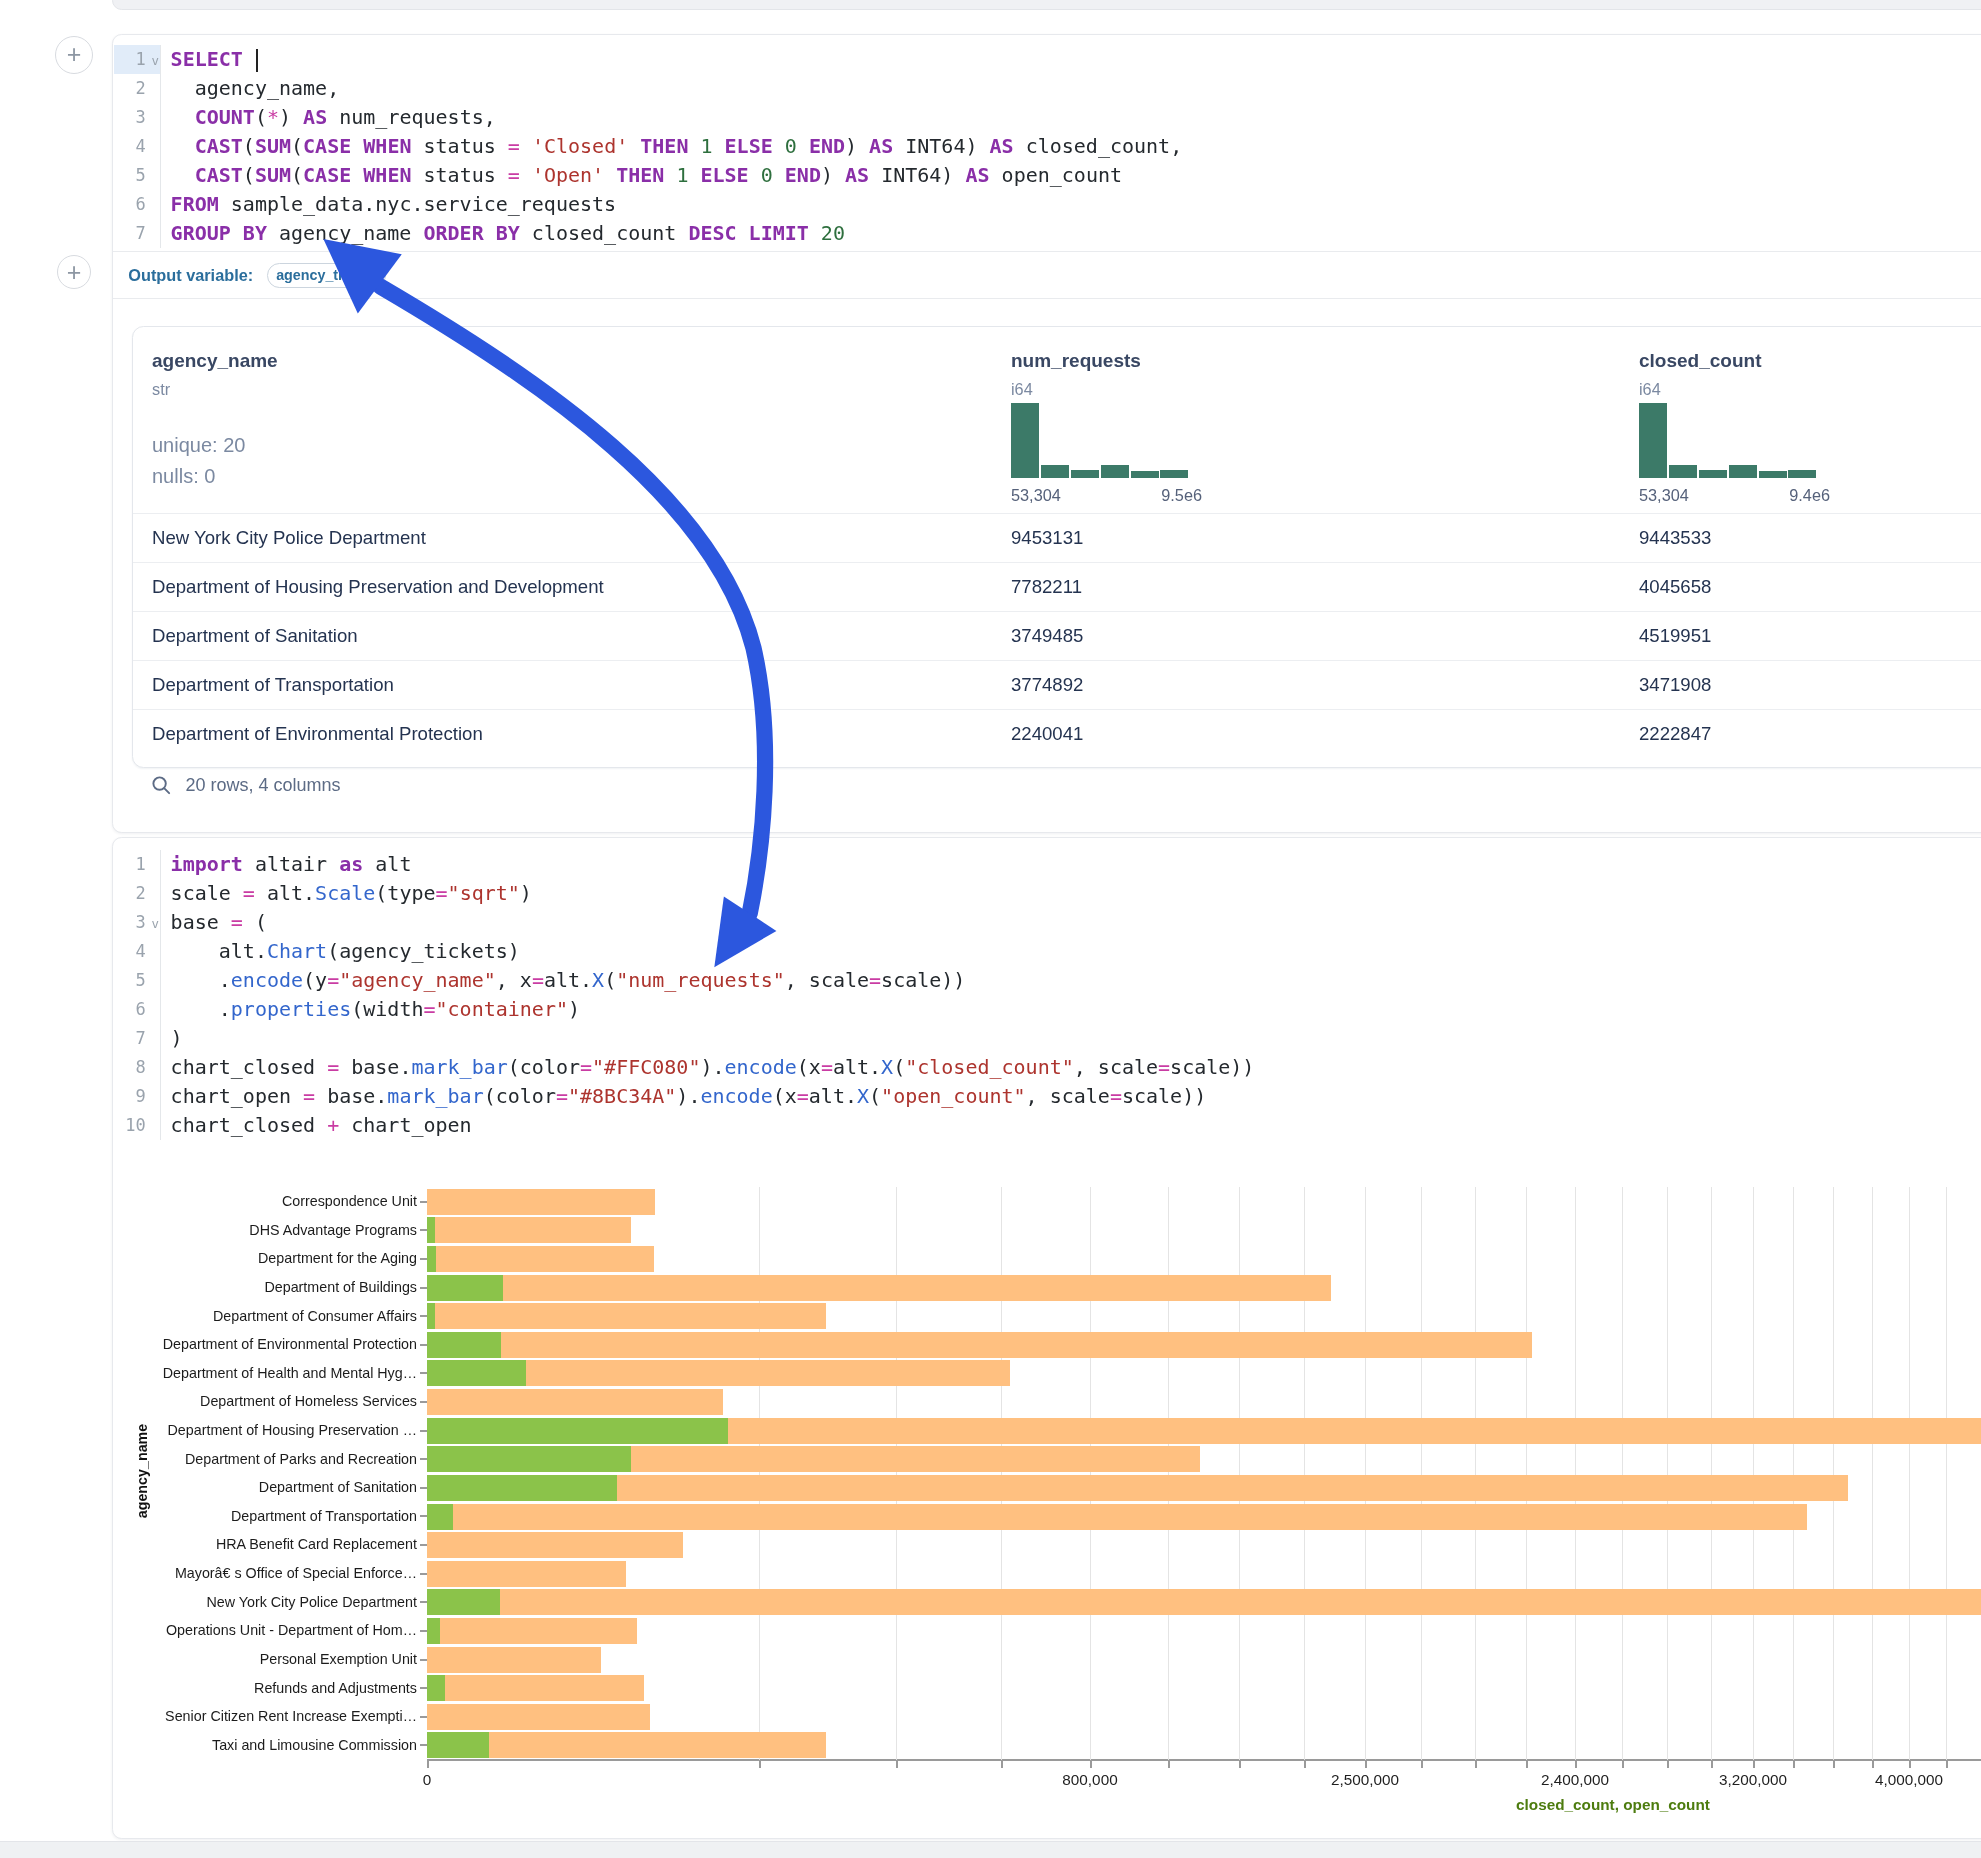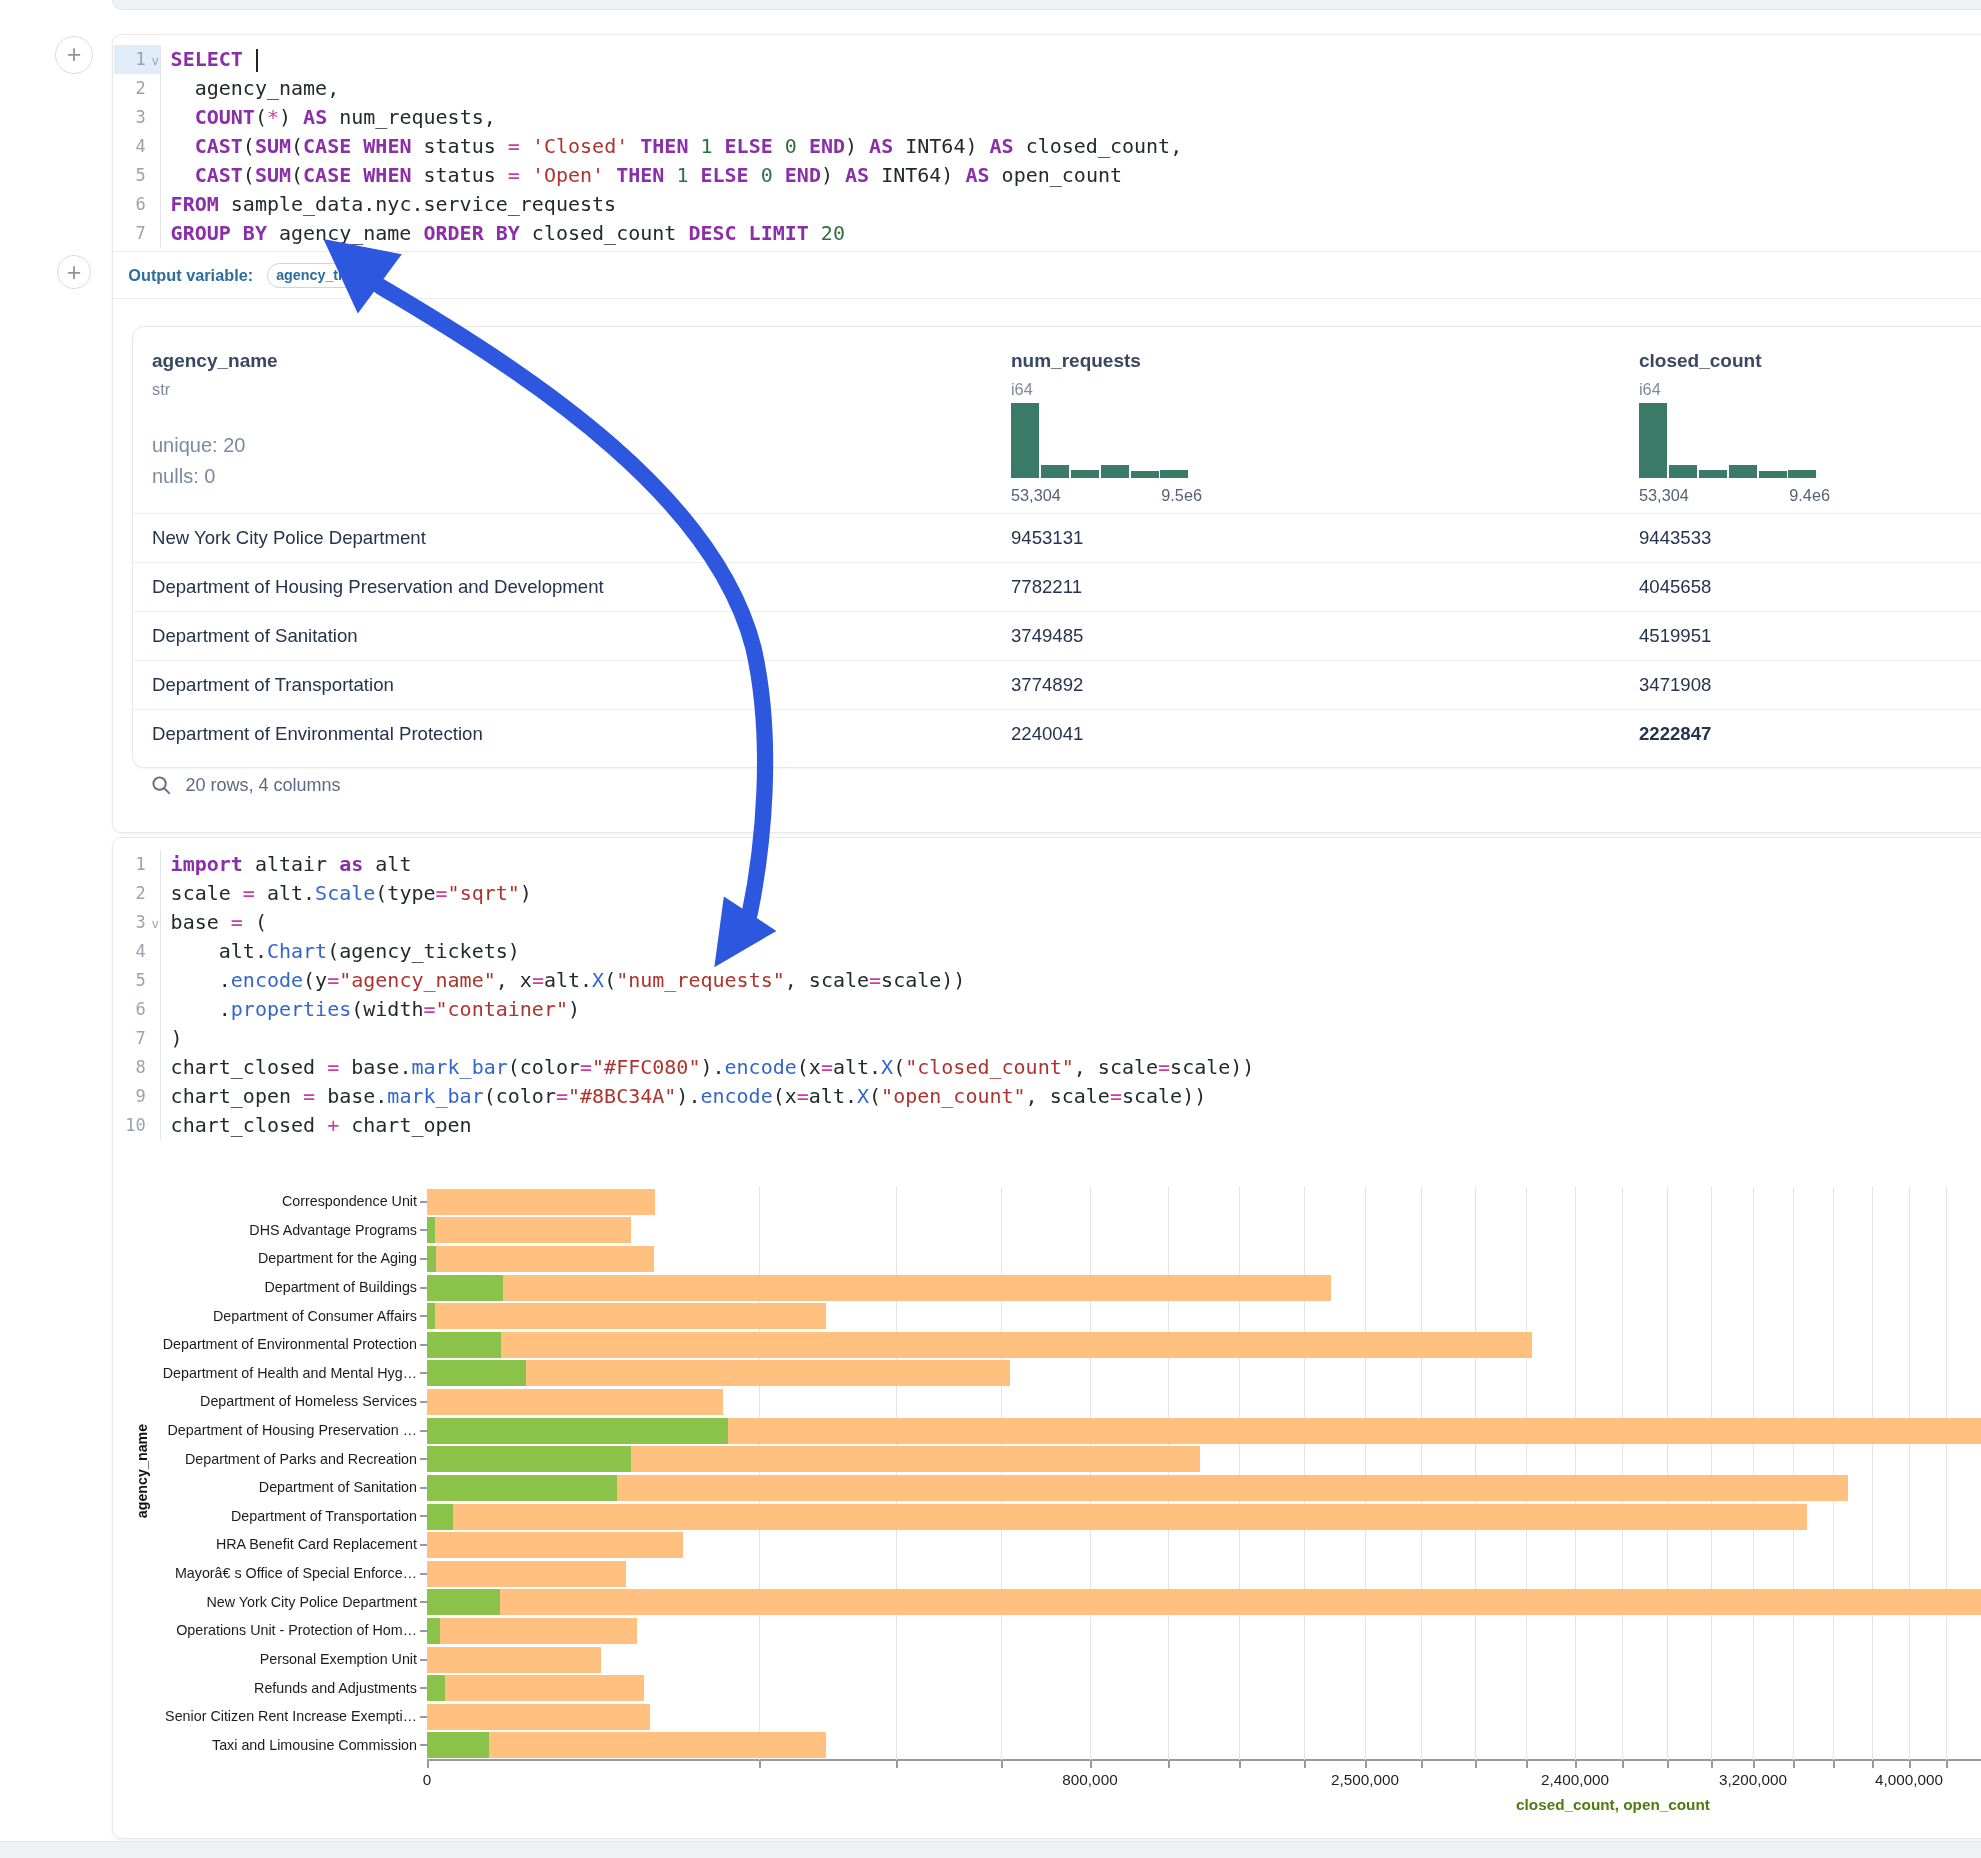--- a/index.html
+++ b/index.html
@@ -154,21 +154,21 @@
           <span style="left: 1506px;">4519951</span>
         </div>
         <div class="trow">
           <span style="left: 19px;">Department of Transportation</span>
           <span style="left: 878px;">3774892</span>
           <span style="left: 1506px;">3471908</span>
         </div>
         <div class="trow">
           <span style="left: 19px;">Department of Environmental Protection</span>
           <span style="left: 878px;">2240041</span>
-          <span style="left: 1506px; font-weight: bold;">2222847</span>
+          <span style="left: 1506px;">2222847</span>
         </div>
       </div>
   </div>
 
   <div class="tfooter">
     <svg width="21" height="21" viewBox="0 0 22 22">
       <circle cx="9" cy="9" r="6.5" fill="none" stroke="#5c6b85" stroke-width="2"></circle>
       <line x1="14" y1="14" x2="19" y2="19" stroke="#5c6b85" stroke-width="2" stroke-linecap="round"></line>
     </svg>
     <span>20 rows, 4 columns</span>
@@ -292,21 +292,21 @@
       <div class="ylab" style="top: 697px;">HRA Benefit Card Replacement</div>
       <div class="ydash" style="top: 706px;"></div>
       <div class="bar" style="left: 314px; top: 694px; width: 256px; background: rgb(255, 192, 128);"></div>
       <div class="ylab" style="top: 726px;">Mayorâ€ s Office of Special Enforce…</div>
       <div class="ydash" style="top: 735px;"></div>
       <div class="bar" style="left: 314px; top: 723px; width: 199px; background: rgb(255, 192, 128);"></div>
       <div class="ylab" style="top: 755px;">New York City Police Department</div>
       <div class="ydash" style="top: 763px;"></div>
       <div class="bar" style="left: 314px; top: 751px; width: 2277px; background: rgb(255, 192, 128);"></div>
       <div class="bar" style="left: 314px; top: 751px; width: 73px; background: rgb(139, 195, 74);"></div>
-      <div class="ylab" style="top: 783px;">Operations Unit - Protection of Hom…</div>
+      <div class="ylab" style="top: 783px;">Operations Unit - Department of Hom…</div>
       <div class="ydash" style="top: 792px;"></div>
       <div class="bar" style="left: 314px; top: 780px; width: 210px; background: rgb(255, 192, 128);"></div>
       <div class="bar" style="left: 314px; top: 780px; width: 13px; background: rgb(139, 195, 74);"></div>
       <div class="ylab" style="top: 812px;">Personal Exemption Unit</div>
       <div class="ydash" style="top: 821px;"></div>
       <div class="bar" style="left: 314px; top: 809px; width: 174px; background: rgb(255, 192, 128);"></div>
       <div class="ylab" style="top: 841px;">Refunds and Adjustments</div>
       <div class="ydash" style="top: 849px;"></div>
       <div class="bar" style="left: 314px; top: 837px; width: 217px; background: rgb(255, 192, 128);"></div>
       <div class="bar" style="left: 314px; top: 837px; width: 18px; background: rgb(139, 195, 74);"></div>

